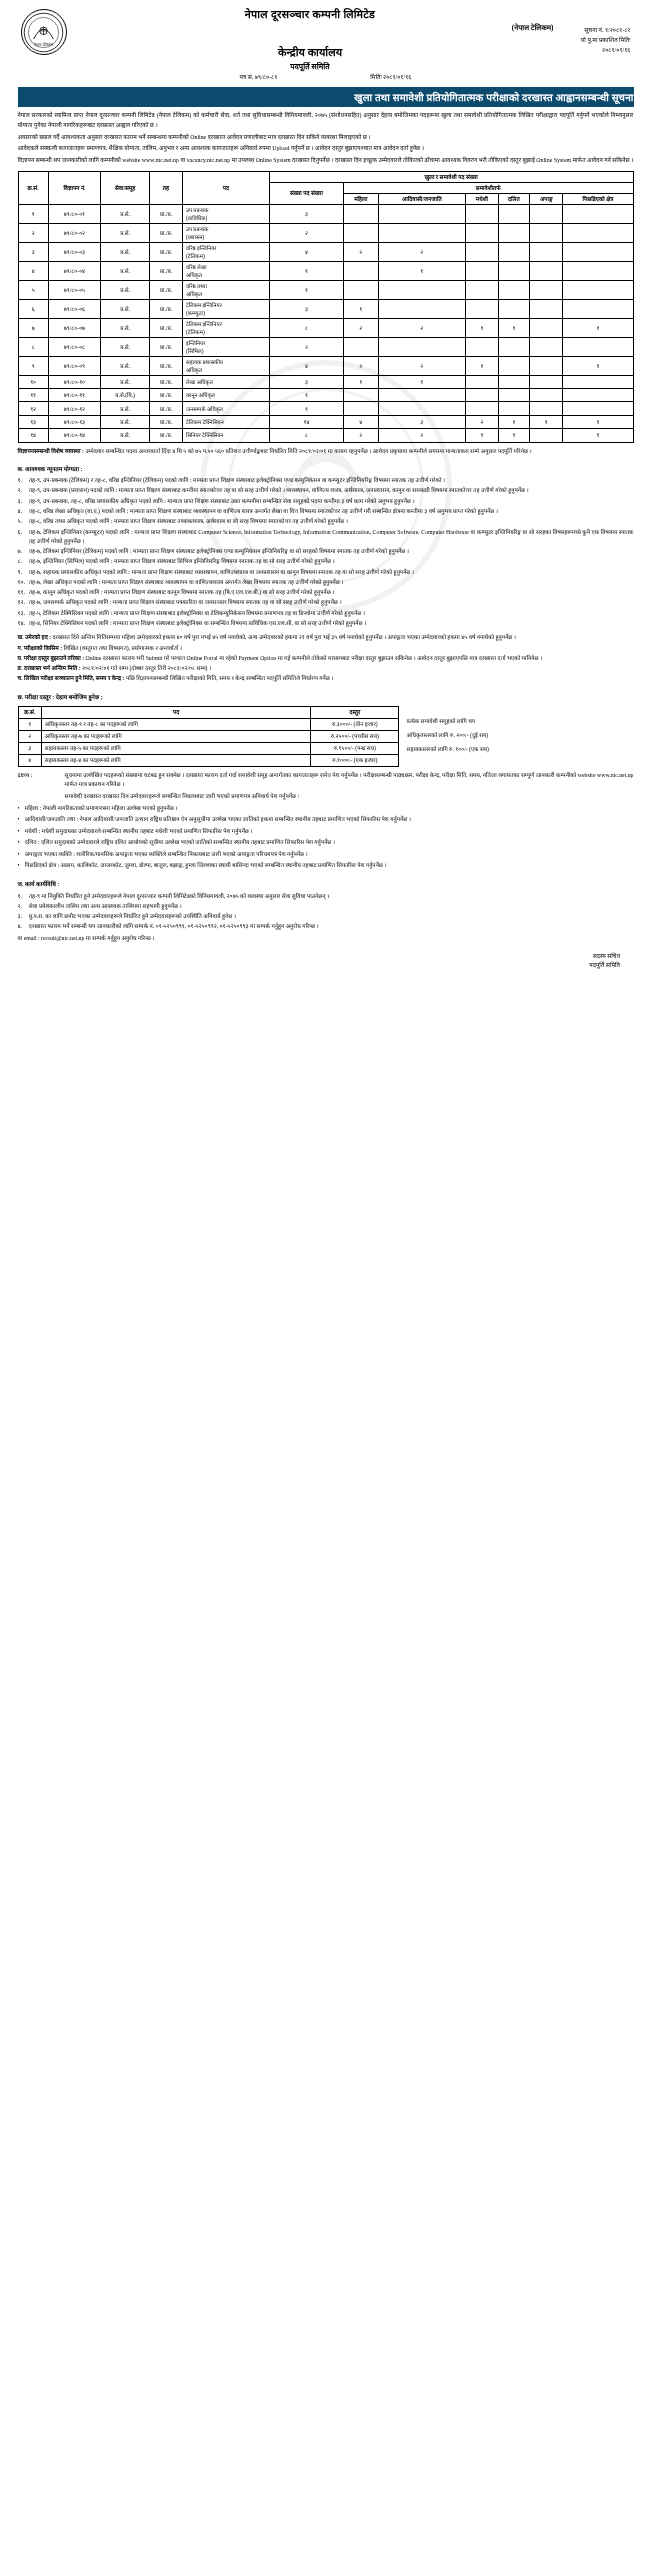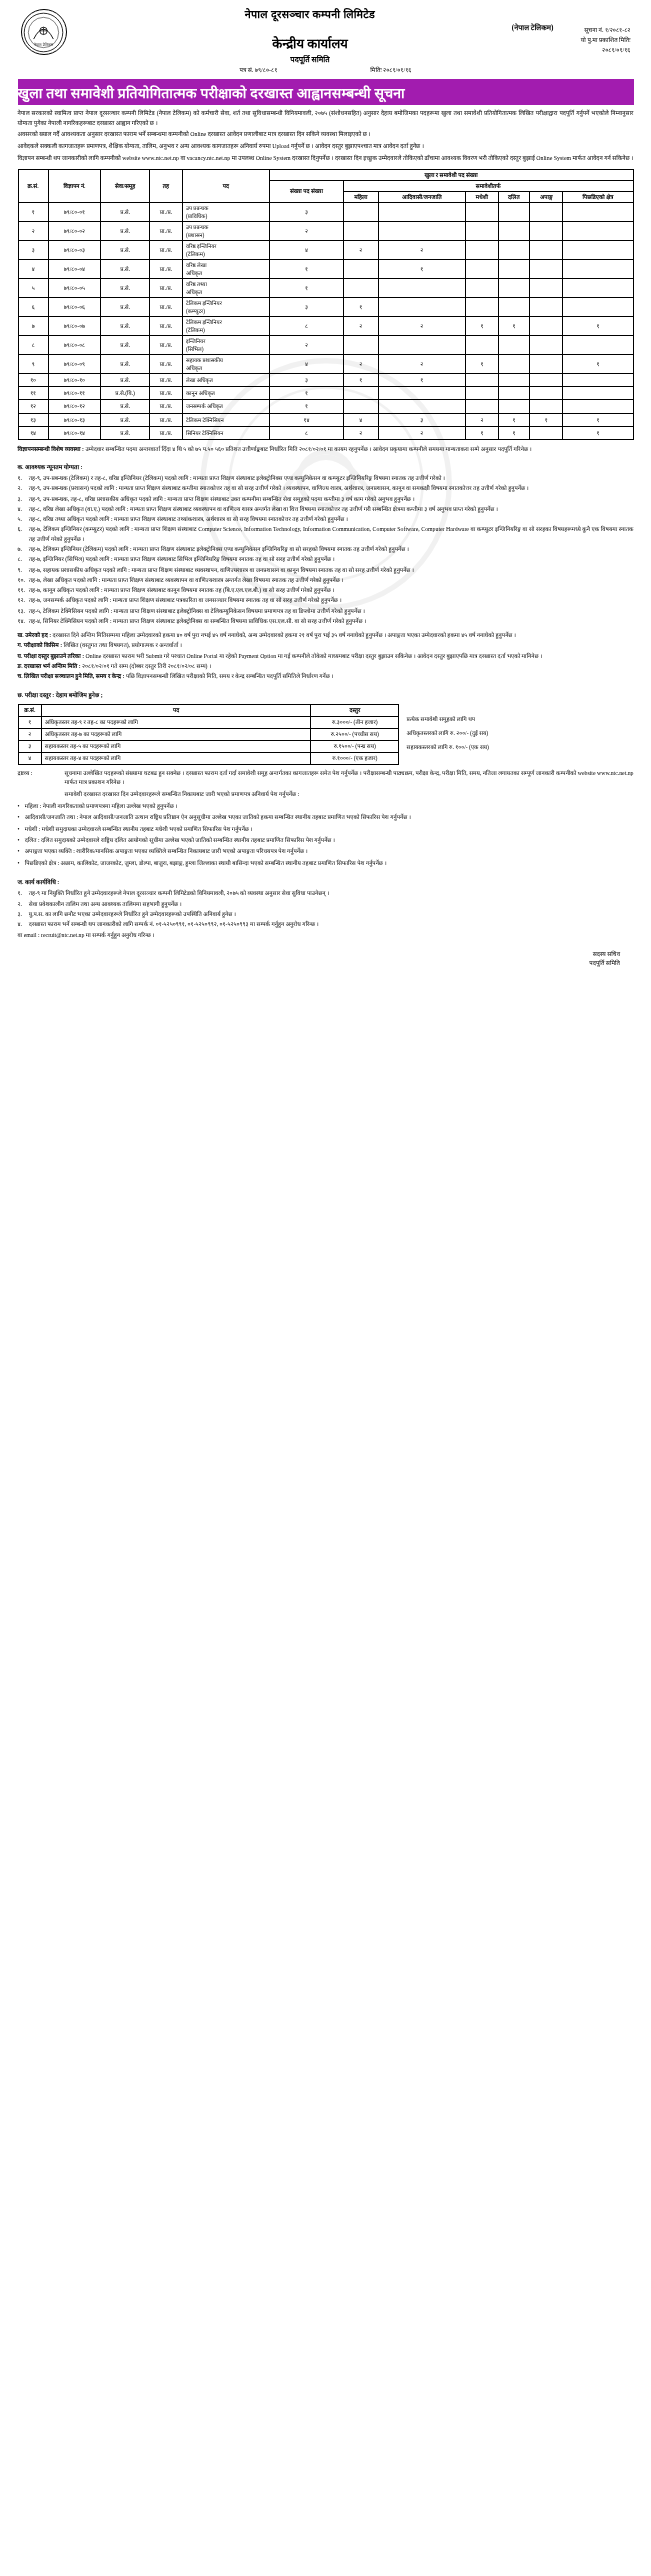--- a/index.html
+++ b/index.html
@@ -4,25 +4,25 @@
 <style>
   html,body{margin:0;padding:0;background:#fff;}
   body{font-family:"Liberation Serif", serif;color:#000;}
   .page{width:651px;margin:0 auto;position:relative;padding:0;}
   .hdr{display:flex;align-items:flex-start;padding:7.2px 20.6px 0 20.6px;}
   .logo{width:44px;height:44px;border-radius:50%;border:1px solid #000;display:flex;align-items:center;justify-content:center;flex:0 0 auto;margin-top:2.1px;}
   .logo svg{width:41px;height:41px;}
   .hdr-mid{flex:1;text-align:center;line-height:1.45;}
   .hdr-mid .l1{font-size:10.8px;font-weight:bold;letter-spacing:0.3px;}
   .hdr-mid .l2{font-size:7.2px;font-weight:bold;text-align:right;}
-  .hdr-mid .l3{font-size:13px;font-weight:bold;margin-top:2px;}
+  .hdr-mid .l3{font-size:11px;font-weight:bold;margin-top:12px;}
   .hdr-mid .l4{font-size:7.7px;font-weight:bold;}
   .hdr-right{width:77px;font-size:6px;text-align:right;line-height:1.7;padding-top:17.5px;}
   .refline{display:flex;justify-content:center;gap:93px;font-size:6px;margin-top:1px;}
-  .titlebar{background:#a21caf;color:#fff;text-align:left;font-size:14px;font-weight:bold;padding:3.1px 0 3.6px;margin:5.2px 17.5px 0 17.5px;letter-spacing:0.2px;}
+  .titlebar{background:#0c4a6e;color:#fff;text-align:right;font-size:10px;font-weight:bold;padding:3.1px 0 3.6px;margin:5.2px 17.5px 0 17.5px;letter-spacing:0.2px;}
   .body-txt{padding:4.1px 17.5px 0 17.5px;font-size:5.9px;line-height:1.62;text-align:justify;}
   .body-txt p{margin:0 0 2.1px 0;}
   .tbl-wrap{padding:3.1px 17.5px 0 17.5px;}
   table.main{border-collapse:collapse;width:100%;font-size:5.7px;}
   table.main td,table.main th{border:0.5px solid #000;padding:1px 1.5px;text-align:center;vertical-align:middle;}
   table.main th{font-weight:bold;}
   .rowh{height:13.4px;}
   .sec{padding:4.1px 17.5px 0 17.5px;font-size:5.8px;line-height:1.6;text-align:justify;}
   .sec h4{font-size:6px;margin:4.1px 0 1.5px 0;font-weight:bold;}
   .sec .it{display:flex;margin-bottom:1px;}

